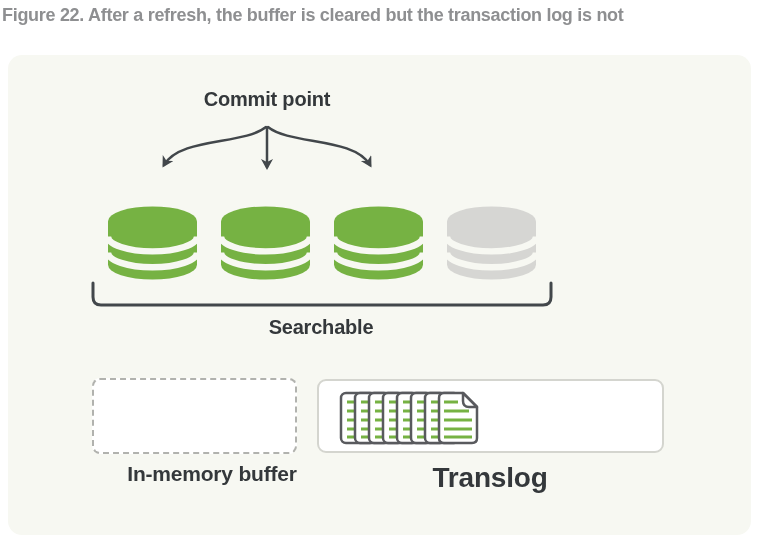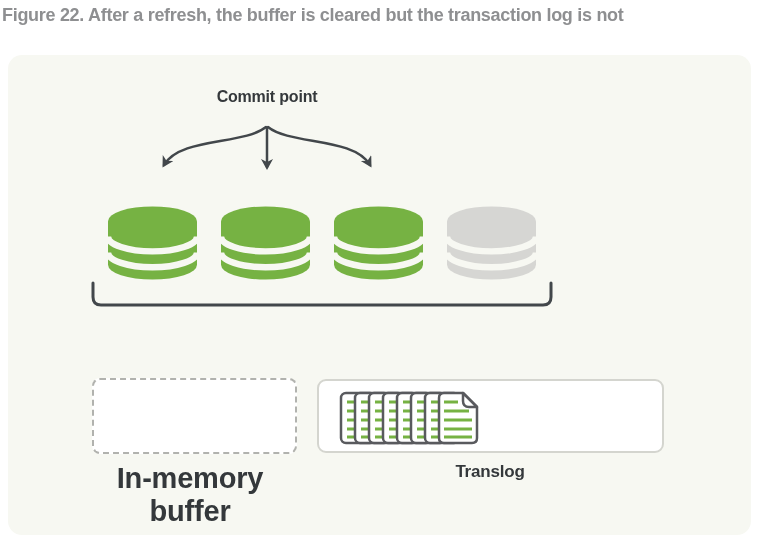--- a/index.html
+++ b/index.html
@@ -14,24 +14,24 @@
   }
   .canvas{
     position:absolute;left:8px;top:55px;width:743px;height:480px;
     background:var(--background);border-radius:14px;
   }
   .abs{position:absolute}
   .lbl{
     position:absolute;text-align:center;color:var(--dark-text);
     font-weight:bold;letter-spacing:-0.2px;
   }
-  .lbl-commit{left:159px;top:33px;width:200px;font-size:16px}
+  .lbl-commit{left:159px;top:33px;width:200px;font-size:20px}
   .lbl-searchable{left:213px;top:261px;width:200px;font-size:20px}
-  .lbl-buffer{left:72px;top:407px;width:220px;font-size:29px}
-  .lbl-translog{left:382px;top:407px;width:200px;font-size:17px}
+  .lbl-buffer{left:94px;top:407px;width:220px;font-size:21px}
+  .lbl-translog{left:382px;top:407px;width:200px;font-size:28px}
 
   .segments-row{position:absolute;left:100px;top:150px;display:flex;gap:24px}
   .seg-committed .cyl-body{fill:var(--green)}
   .seg-uncommitted .cyl-body{fill:var(--gray-segment)}
   .cyl-gap{fill:none;stroke:var(--background);stroke-width:6.5}
 
   .arrow{fill:none;stroke:var(--line);stroke-width:2.5;stroke-linecap:round}
   .arrowhead{fill:var(--line)}
   .bracket-path{fill:none;stroke:var(--line);stroke-width:3;stroke-linecap:round}
 
@@ -89,20 +89,21 @@
           <path class="cyl-body" d="M0,16 A45,15 0 0 1 90,16 L90,60 A45,15 0 0 1 0,60 Z"></path>
           <path class="cyl-gap" d="M0,31.5 A45,15 0 0 0 90,31.5"></path>
           <path class="cyl-gap" d="M0,47.5 A45,15 0 0 0 90,47.5"></path>
         </svg></div>
     </div>
 
   <svg class="abs" style="left:83px;top:226px" width="462" height="28" viewBox="0 0 462 28">
     <path class="bracket-path" d="M2,2 V16 Q2,24 10,24 H452 Q460,24 460,16 V2"></path>
   </svg>
 
+  <div class="lbl lbl-searchable">Searchable</div>
 
   <div class="buffer-box"></div>
 
   <div class="translog-box">
     <svg class="doc-stack" width="140" height="56" viewBox="0 0 140 56">
       <g id="doc-sheets">
           <g transform="translate(2,2)">
             <rect class="sheet" x="0" y="0" width="34" height="50" rx="5"></rect>
             <path class="doclines" d="M6,9 h9 M6,18 h9 M6,27 h9 M6,36 h9 M6,44 h9"></path>
           </g>

